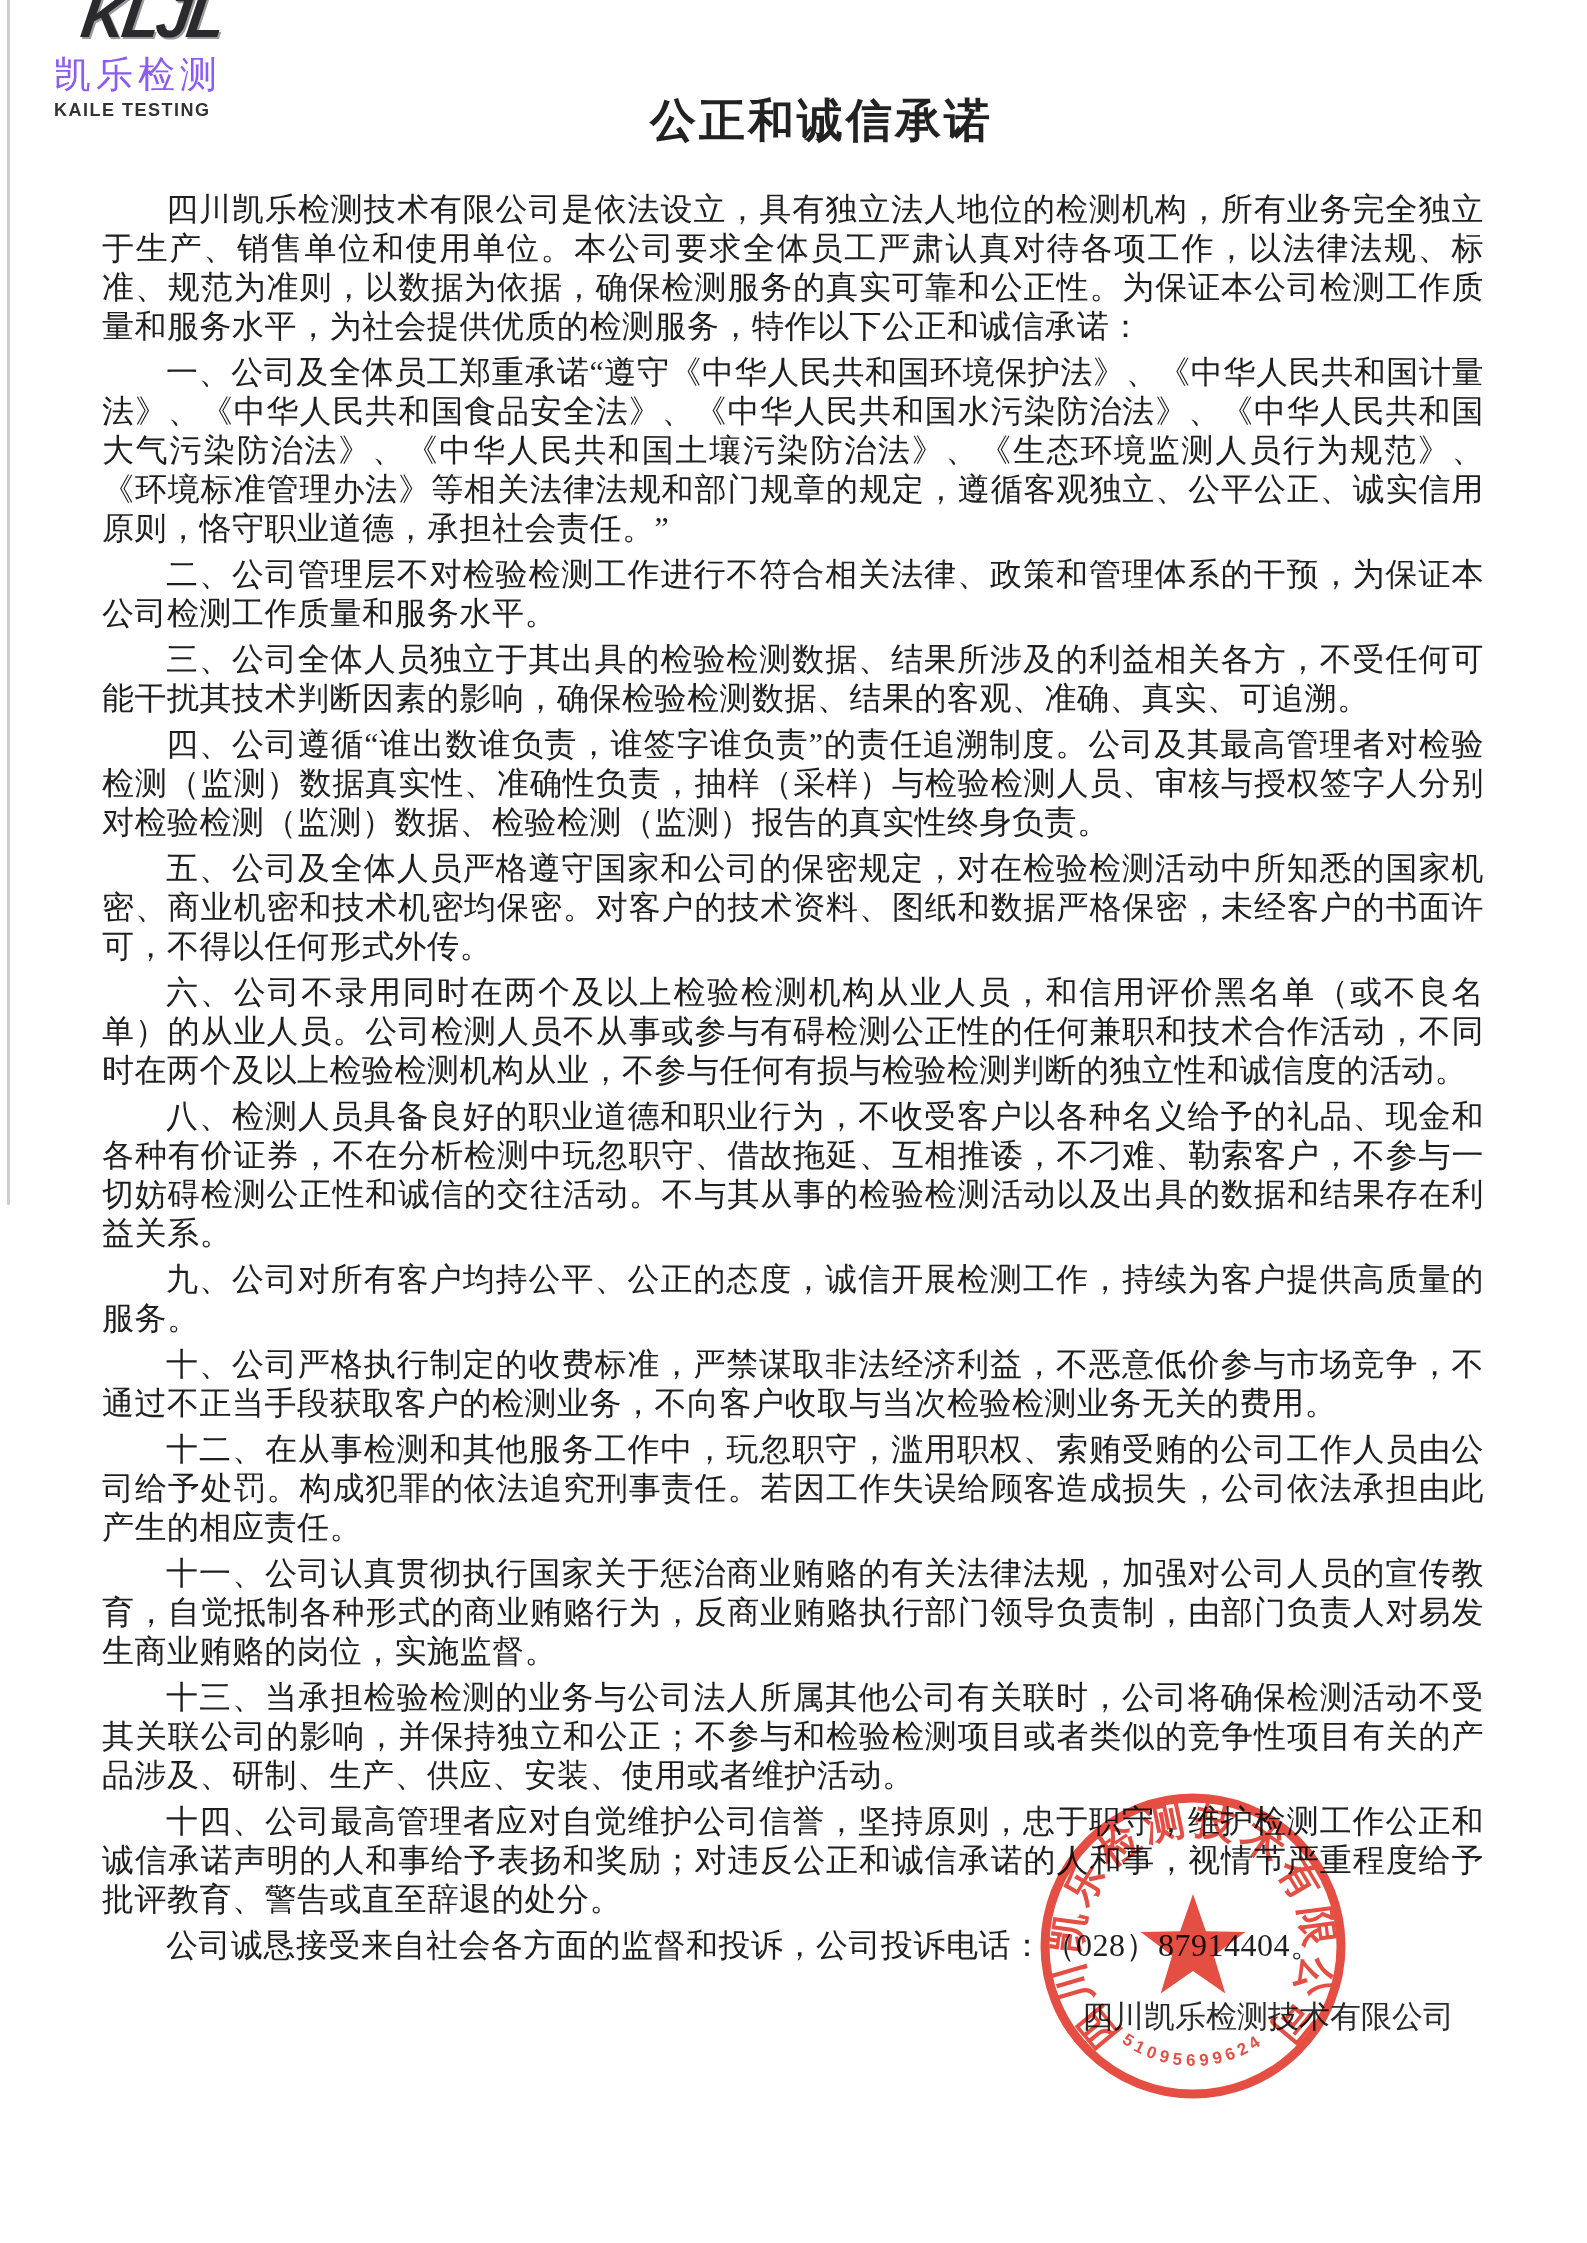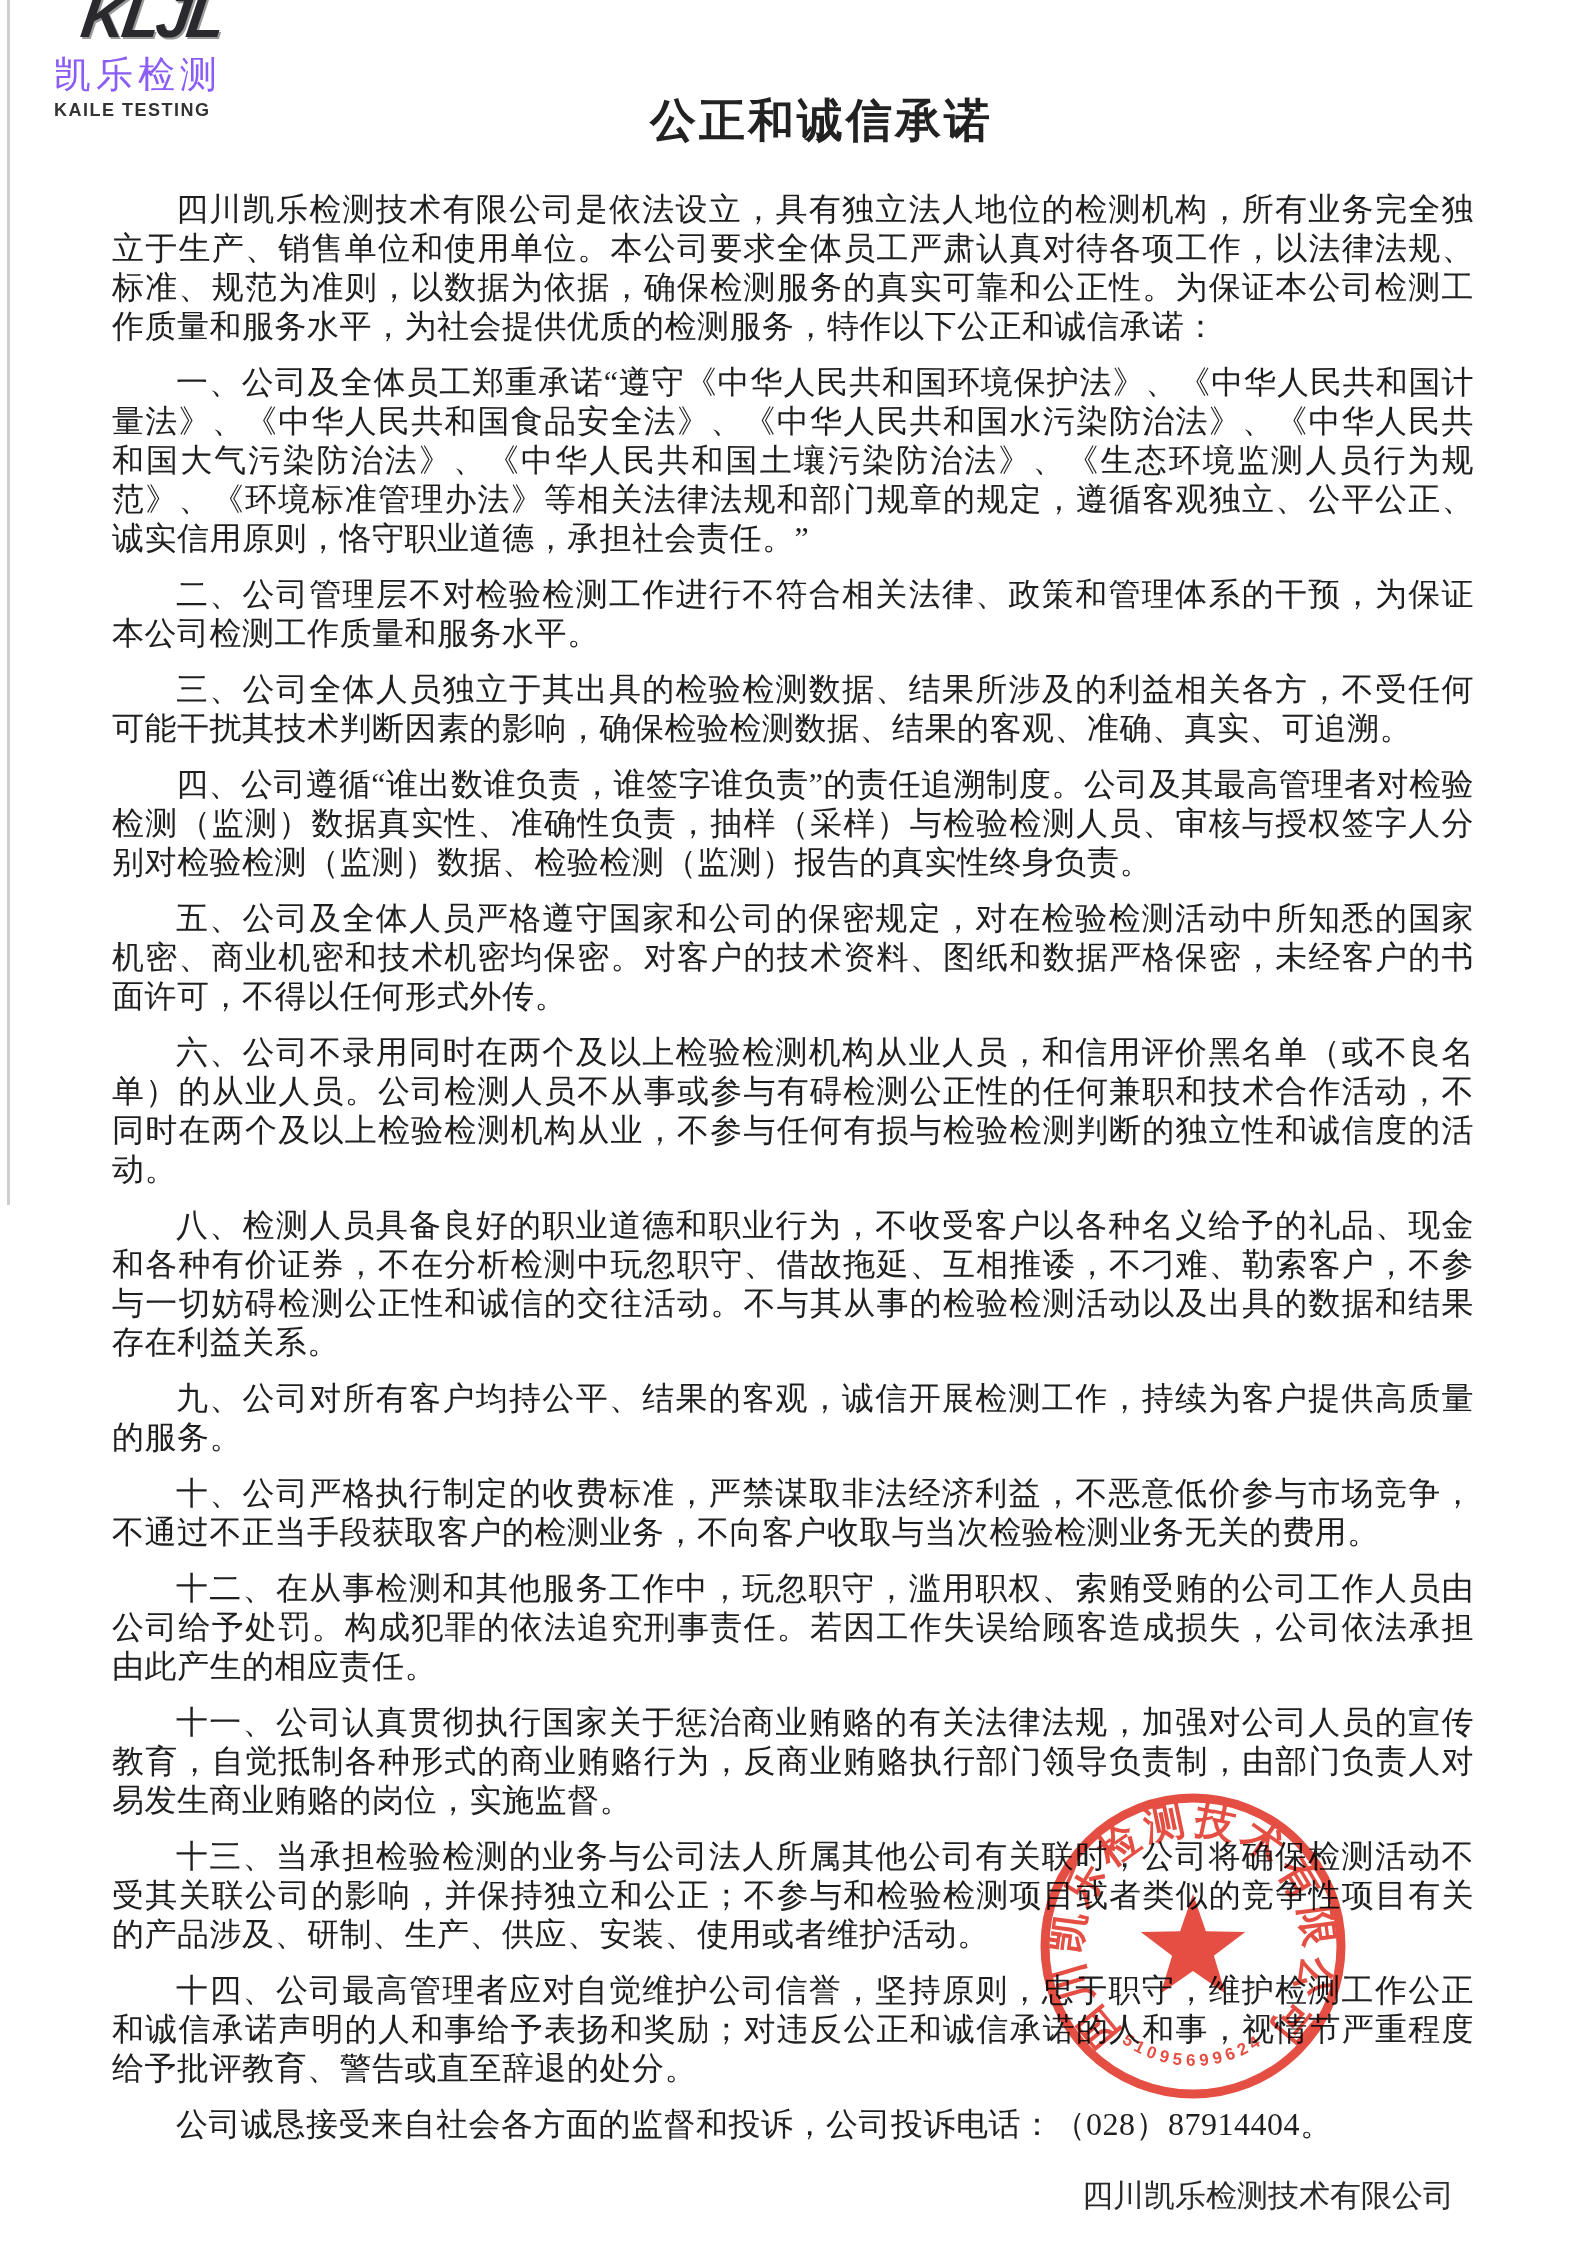--- a/index.html
+++ b/index.html
@@ -46,21 +46,21 @@
     font-weight:700;letter-spacing:3px;
     color:#222;
   }
   
   .body{
     margin:44px 96px 0 95px;
     font-size:32px;line-height:39px;
     text-align:justify;
     letter-spacing:0.5px;
   }
-  .body p{margin:17px;text-indent:2em;}
+  .body p{margin:7px;text-indent:2em;}
   
   .signature{
     margin:32px 0 0 0;
     text-align:right;
     padding-right:133px;
     font-size:31px;line-height:39px;
     color:#2a2a2a;
   }
   
   .seal{
@@ -98,21 +98,21 @@
 
   <main class="body">
     <p>四川凯乐检测技术有限公司是依法设立，具有独立法人地位的检测机构，所有业务完全独立于生产、销售单位和使用单位。本公司要求全体员工严肃认真对待各项工作，以法律法规、标准、规范为准则，以数据为依据，确保检测服务的真实可靠和公正性。为保证本公司检测工作质量和服务水平，为社会提供优质的检测服务，特作以下公正和诚信承诺：</p>
     <p>一、公司及全体员工郑重承诺“遵守《中华人民共和国环境保护法》、《中华人民共和国计量法》、《中华人民共和国食品安全法》、《中华人民共和国水污染防治法》、《中华人民共和国大气污染防治法》、《中华人民共和国土壤污染防治法》、《生态环境监测人员行为规范》、《环境标准管理办法》等相关法律法规和部门规章的规定，遵循客观独立、公平公正、诚实信用原则，恪守职业道德，承担社会责任。”</p>
     <p>二、公司管理层不对检验检测工作进行不符合相关法律、政策和管理体系的干预，为保证本公司检测工作质量和服务水平。</p>
     <p>三、公司全体人员独立于其出具的检验检测数据、结果所涉及的利益相关各方，不受任何可能干扰其技术判断因素的影响，确保检验检测数据、结果的客观、准确、真实、可追溯。</p>
     <p>四、公司遵循“谁出数谁负责，谁签字谁负责”的责任追溯制度。公司及其最高管理者对检验检测（监测）数据真实性、准确性负责，抽样（采样）与检验检测人员、审核与授权签字人分别对检验检测（监测）数据、检验检测（监测）报告的真实性终身负责。</p>
     <p>五、公司及全体人员严格遵守国家和公司的保密规定，对在检验检测活动中所知悉的国家机密、商业机密和技术机密均保密。对客户的技术资料、图纸和数据严格保密，未经客户的书面许可，不得以任何形式外传。</p>
     <p>六、公司不录用同时在两个及以上检验检测机构从业人员，和信用评价黑名单（或不良名单）的从业人员。公司检测人员不从事或参与有碍检测公正性的任何兼职和技术合作活动，不同时在两个及以上检验检测机构从业，不参与任何有损与检验检测判断的独立性和诚信度的活动。</p>
     <p>八、检测人员具备良好的职业道德和职业行为，不收受客户以各种名义给予的礼品、现金和各种有价证券，不在分析检测中玩忽职守、借故拖延、互相推诿，不刁难、勒索客户，不参与一切妨碍检测公正性和诚信的交往活动。不与其从事的检验检测活动以及出具的数据和结果存在利益关系。</p>
-    <p>九、公司对所有客户均持公平、结果的客观，诚信开展检测工作，持续为客户提供高质量的服务。</p>
+    <p>九、公司对所有客户均持公平、公正的态度，诚信开展检测工作，持续为客户提供高质量的服务。</p>
     <p>十、公司严格执行制定的收费标准，严禁谋取非法经济利益，不恶意低价参与市场竞争，不通过不正当手段获取客户的检测业务，不向客户收取与当次检验检测业务无关的费用。</p>
     <p>十二、在从事检测和其他服务工作中，玩忽职守，滥用职权、索贿受贿的公司工作人员由公司给予处罚。构成犯罪的依法追究刑事责任。若因工作失误给顾客造成损失，公司依法承担由此产生的相应责任。</p>
     <p>十一、公司认真贯彻执行国家关于惩治商业贿赂的有关法律法规，加强对公司人员的宣传教育，自觉抵制各种形式的商业贿赂行为，反商业贿赂执行部门领导负责制，由部门负责人对易发生商业贿赂的岗位，实施监督。</p>
     <p>十三、当承担检验检测的业务与公司法人所属其他公司有关联时，公司将确保检测活动不受其关联公司的影响，并保持独立和公正；不参与和检验检测项目或者类似的竞争性项目有关的产品涉及、研制、生产、供应、安装、使用或者维护活动。</p>
     <p>十四、公司最高管理者应对自觉维护公司信誉，坚持原则，忠于职守，维护检测工作公正和诚信承诺声明的人和事给予表扬和奖励；对违反公正和诚信承诺的人和事，视情节严重程度给予批评教育、警告或直至辞退的处分。</p>
     <p>公司诚恳接受来自社会各方面的监督和投诉，公司投诉电话：（028）87914404。</p>
   </main>
 
   <div class="signature">四川凯乐检测技术有限公司</div>
 

